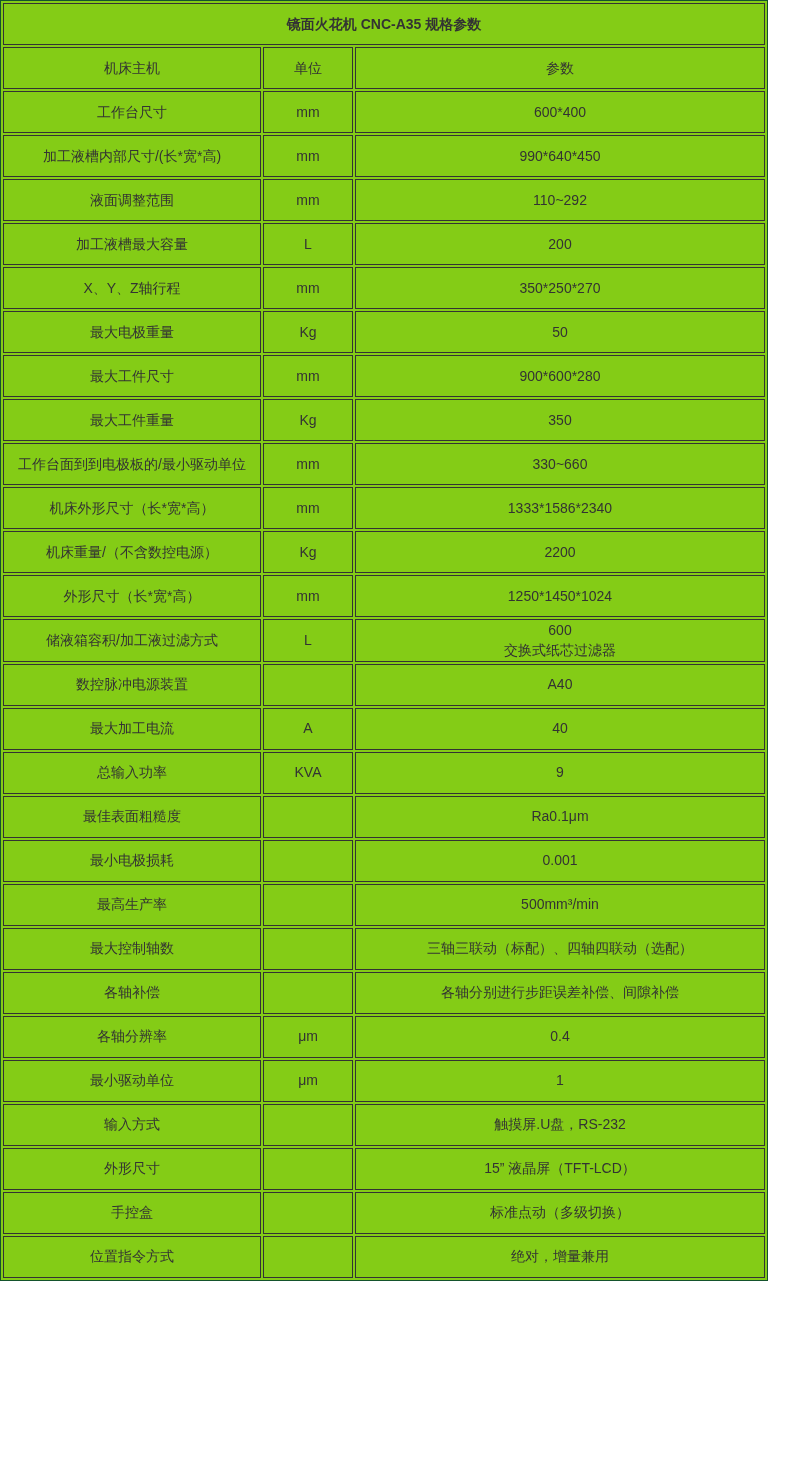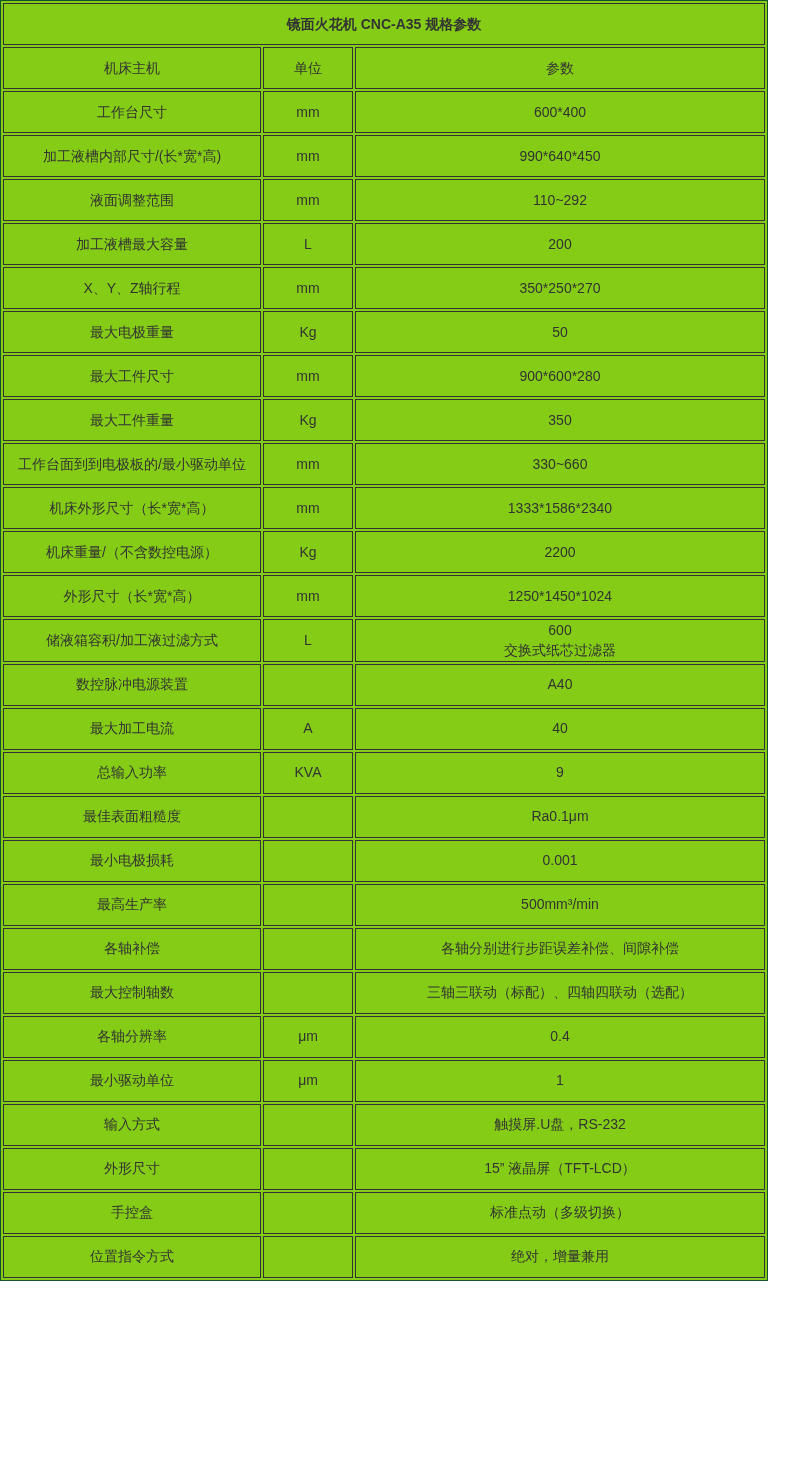--- a/index.html
+++ b/index.html
@@ -147,28 +147,28 @@
         <td>最小电极损耗</td>
         <td></td>
         <td>0.001</td>
       </tr>
       <tr>
         <td>最高生产率</td>
         <td></td>
         <td>500mm³/min</td>
       </tr>
       <tr>
+        <td>最大控制轴数</td>
+        <td></td>
+        <td>三轴三联动（标配）、四轴四联动（选配）</td>
+      </tr>
+      <tr>
         <td>各轴补偿</td>
         <td></td>
         <td>各轴分别进行步距误差补偿、间隙补偿</td>
-      </tr>
-      <tr>
-        <td>最大控制轴数</td>
-        <td></td>
-        <td>三轴三联动（标配）、四轴四联动（选配）</td>
       </tr>
       <tr>
         <td>各轴分辨率</td>
         <td>μm</td>
         <td>0.4</td>
       </tr>
       <tr>
         <td>最小驱动单位</td>
         <td>μm</td>
         <td>1</td>

